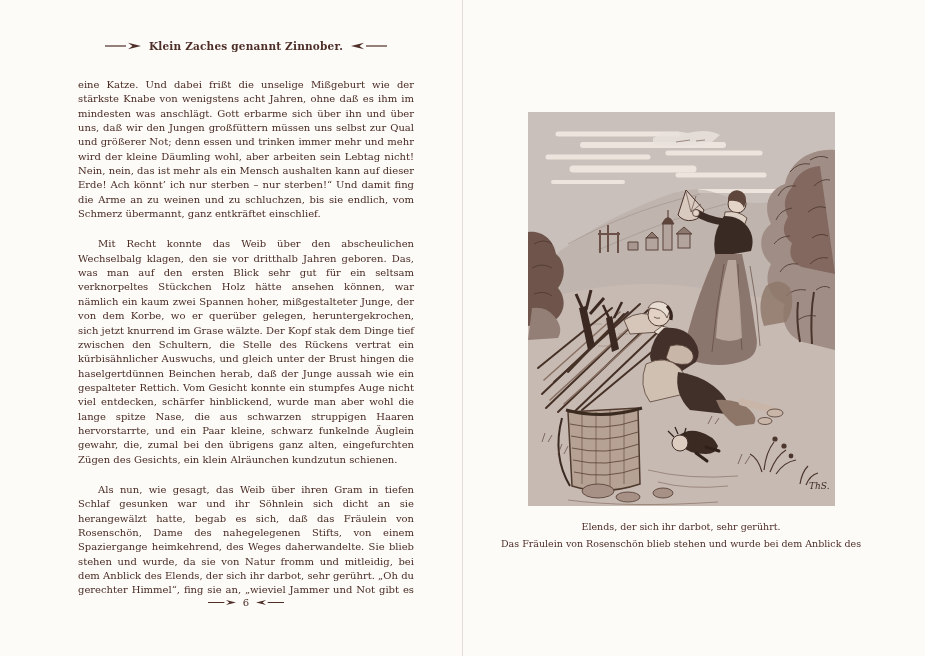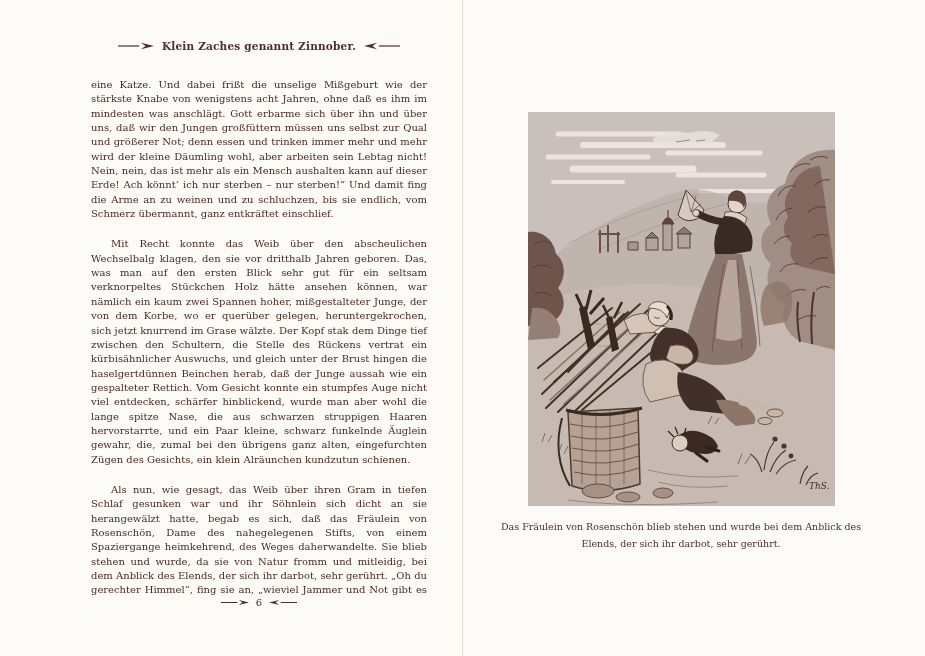--- a/index.html
+++ b/index.html
@@ -3,21 +3,21 @@
 <meta charset="utf-8">
 <style>
   html,body{margin:0;padding:0;}
   body{background:#efefec;}
   .spread{
     position:relative;width:925px;height:656px;margin:0 auto;
     background:#fcfbf8;overflow:hidden;
     font-family:"DejaVu Serif","Liberation Serif",serif;
   }
   .page{position:absolute;top:0;height:656px;}
-  .page-left{left:13px;width:462px;}
+  .page-left{left:0;width:462px;}
   .page-right{left:463px;width:462px;}
   .gutter{position:absolute;left:462px;top:0;width:1px;height:656px;background:#e2dcd6;}
 
   .running-header{
     position:absolute;left:62px;top:40px;width:368px;
     display:flex;align-items:center;justify-content:center;gap:8px;
     font-size:10.5px;color:#4f2e28;font-weight:bold;letter-spacing:.2px;
   }
   .orn{color:#4f2e28;flex:0 0 auto;display:block;}
 
@@ -243,17 +243,17 @@
         </g>
         <g stroke="#6d554a" opacity="0.8" fill="none">
           <path d="M30,342 l4,-10 m2,10 l4,-8 M180,312 l4,-8 m3,8 l4,-6 M210,352 l4,-10 m3,10 l5,-8 M14,330 l3,-9 m3,9 l4,-7"></path>
         </g>
 
         <text x="281" y="377" font-size="9" font-style="italic" fill="#3b2a22" font-family="DejaVu Serif, serif">ThS.</text>
       </svg>
     </div>
 
     <div class="caption">
+      <div>Elends, der sich ihr darbot, sehr gerührt.</div>
       <div>Das Fräulein von Rosenschön blieb stehen und wurde bei dem Anblick des</div>
-      <div>Elends, der sich ihr darbot, sehr gerührt.</div>
     </div>
   </div>
 </div>
 
 </body></html>

